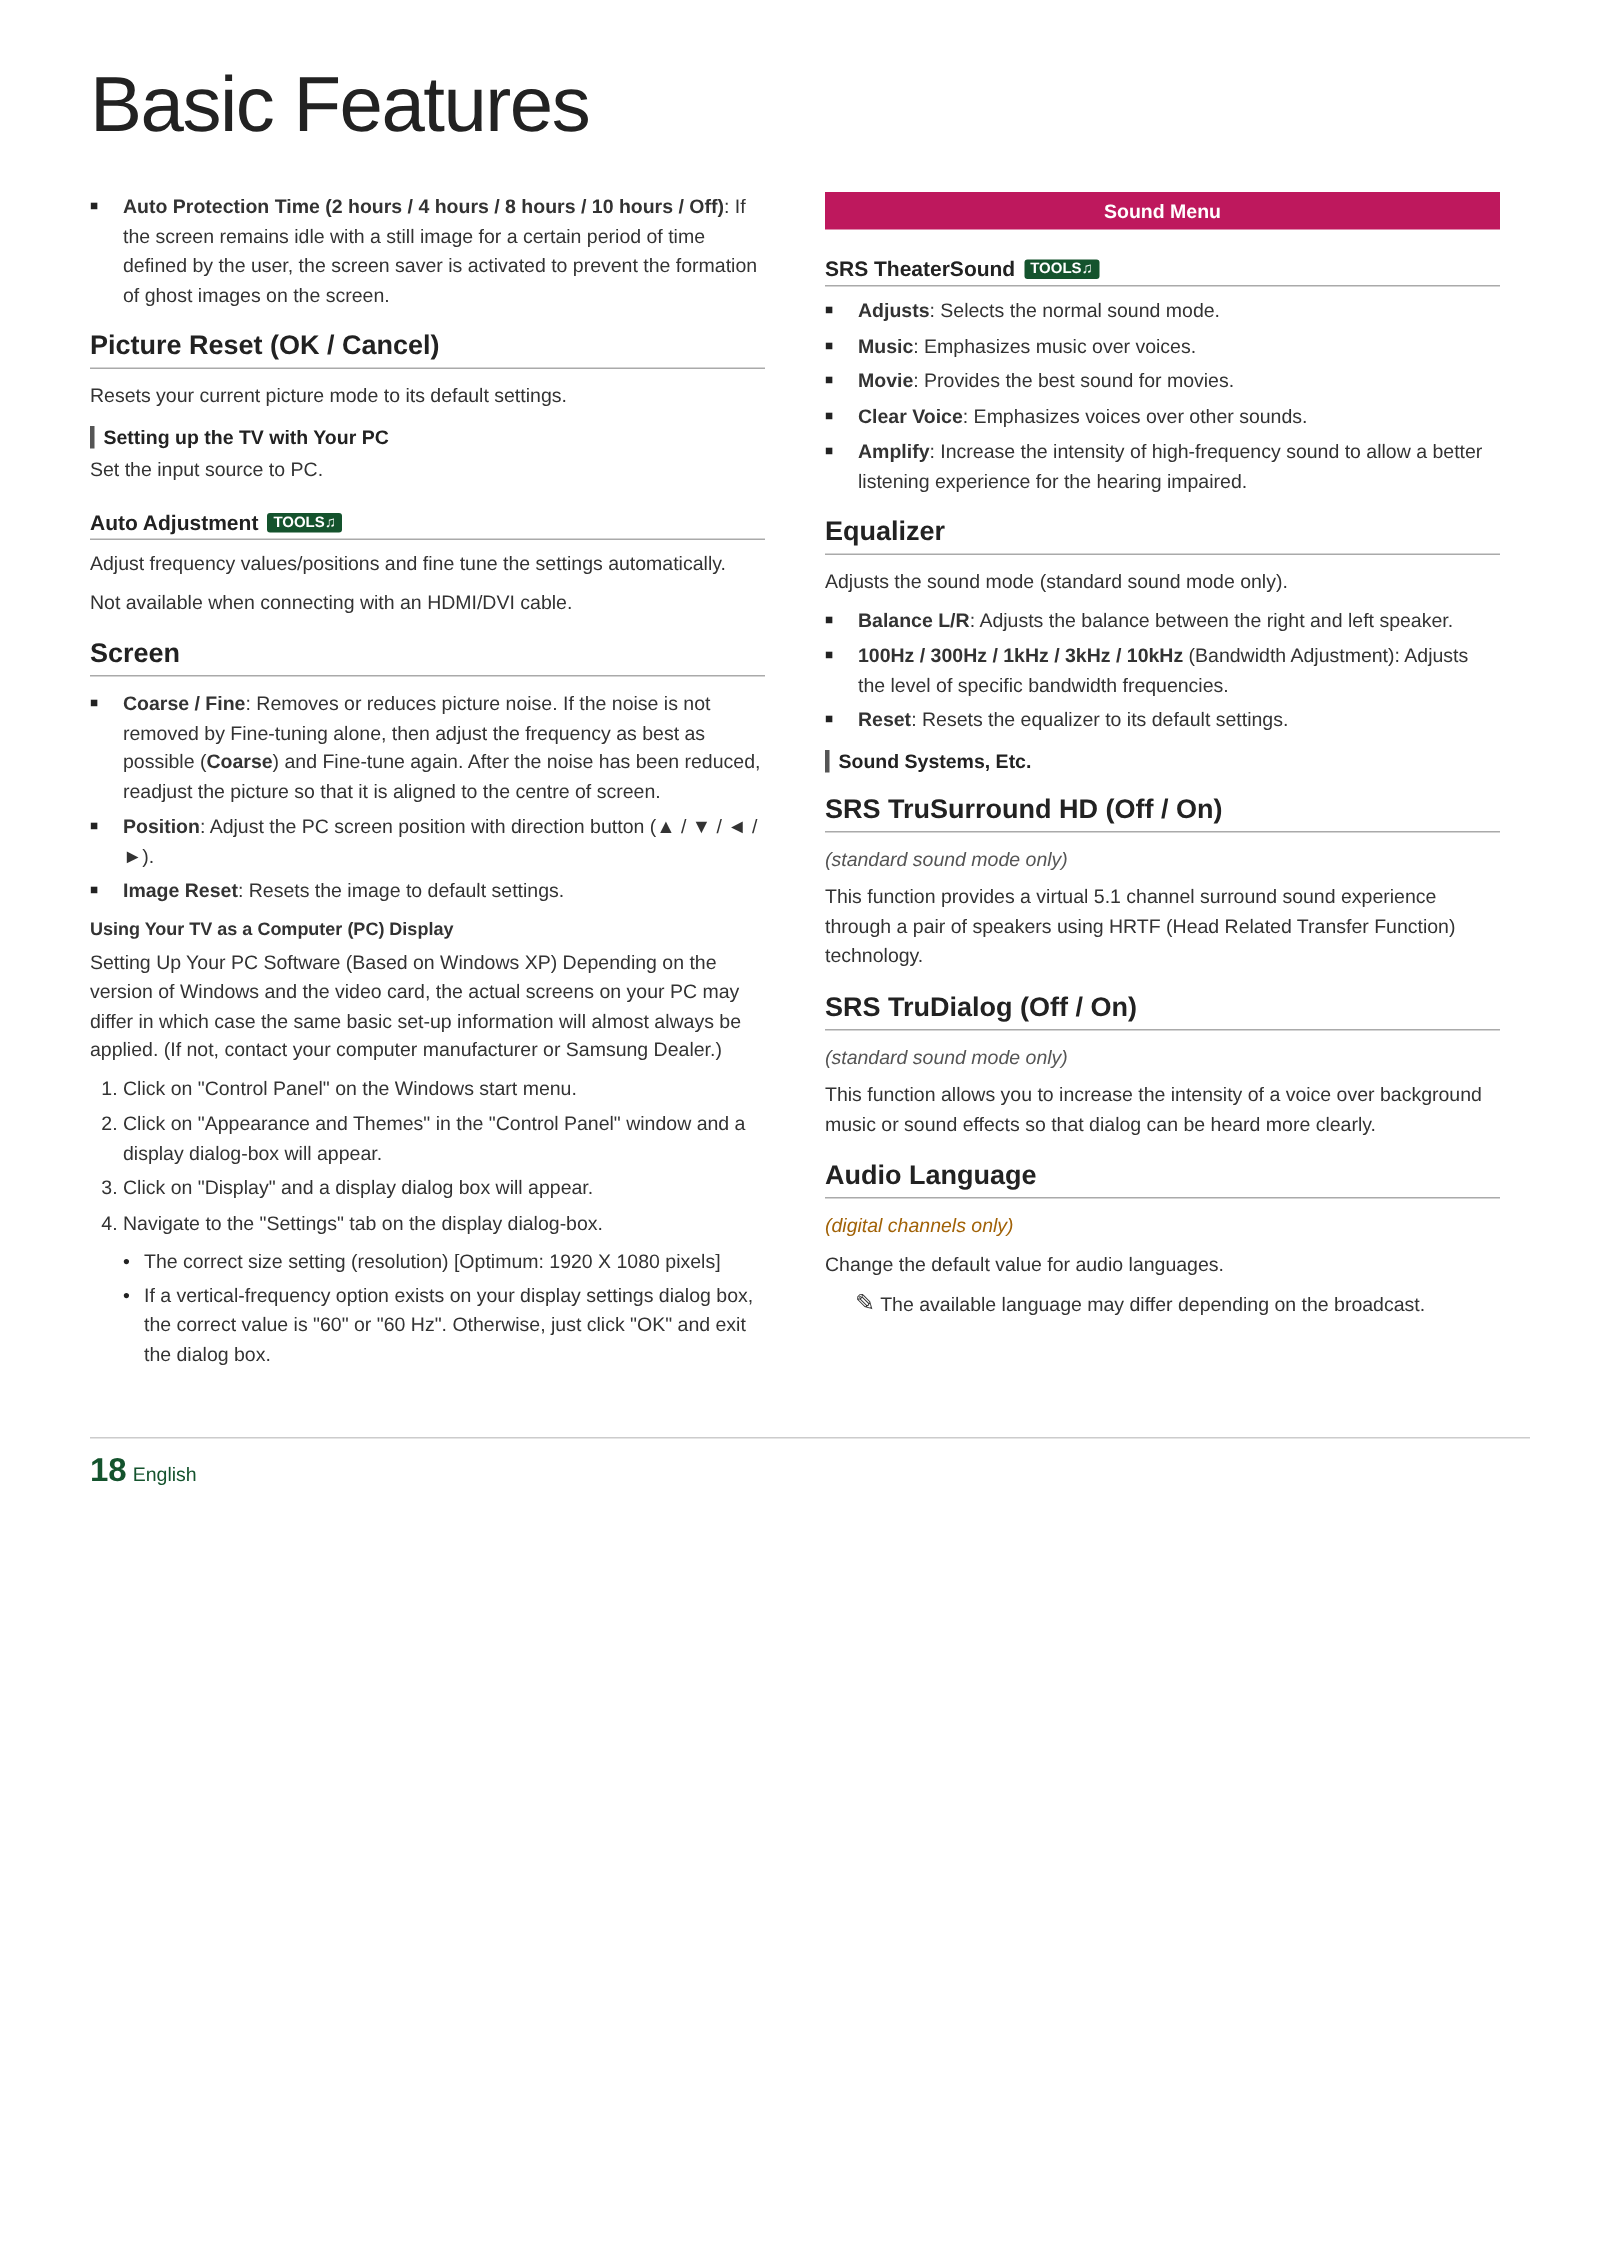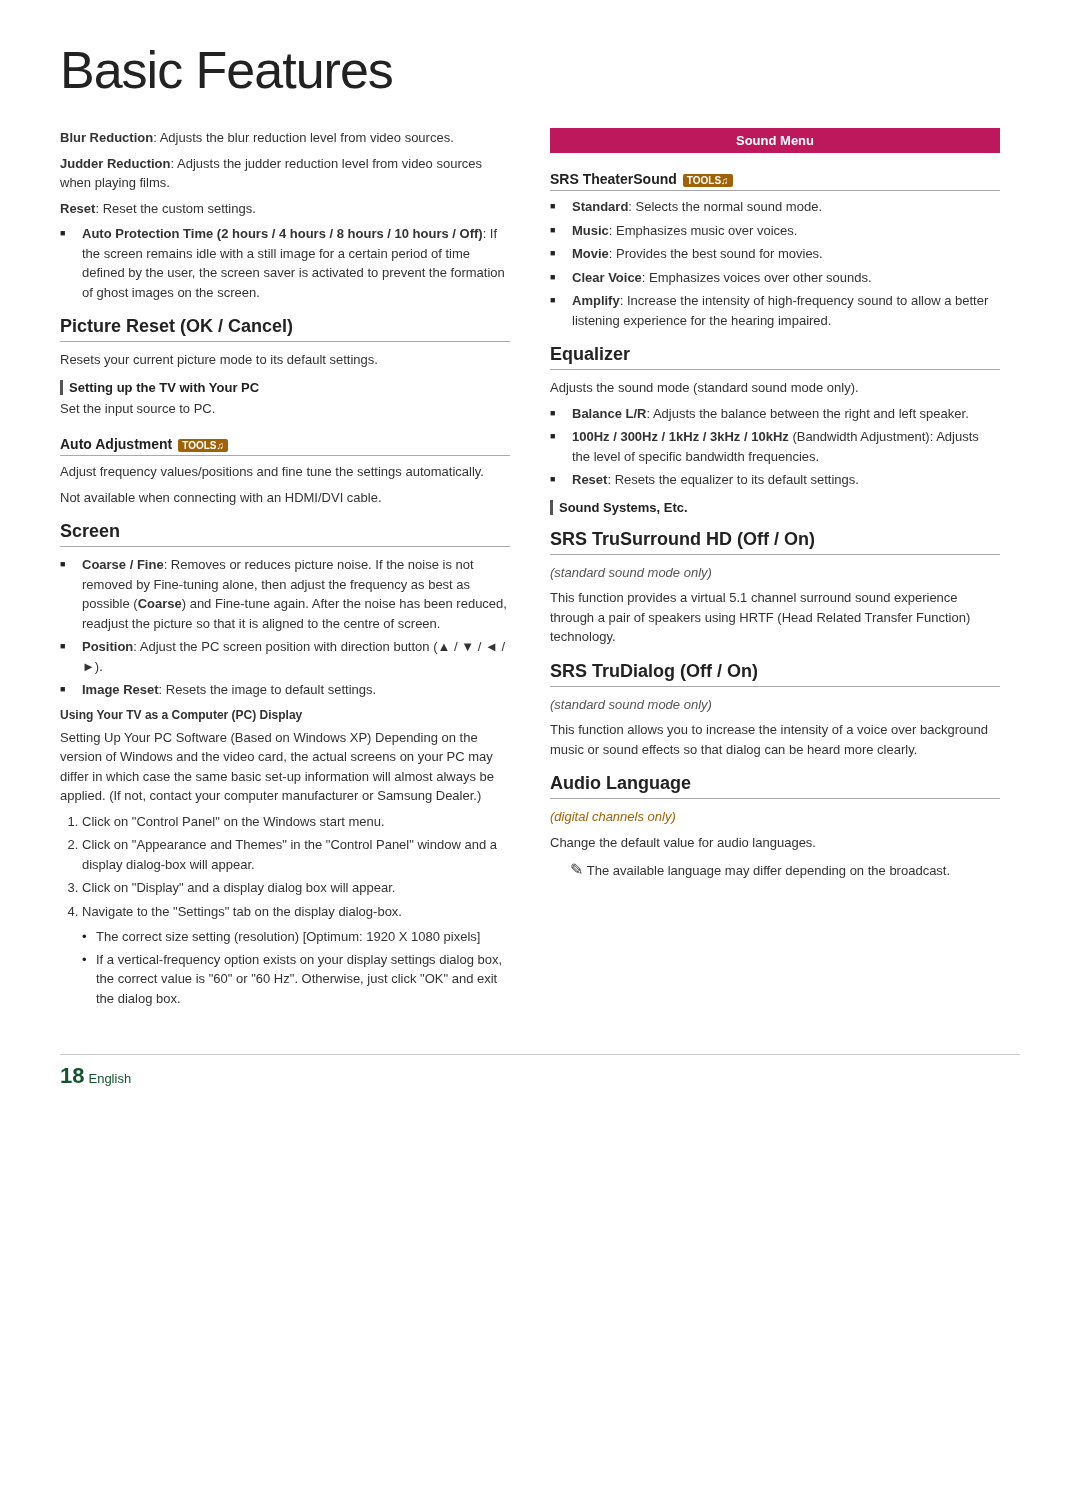--- a/index.html
+++ b/index.html
@@ -49,26 +49,26 @@
       margin-top: 14px;
     }
     .section-title-small {
       font-size: 14px;
       font-weight: bold;
       border-bottom: 1px solid #aaa;
       padding-bottom: 3px;
       margin-bottom: 6px;
       margin-top: 18px;
       display: flex;
-      align-items: flex-end;
+      align-items: center;
       gap: 6px;
     }
     .tools-badge {
       display: inline-block;
-      background: #a16207;
+      background: #14532d;
       color: #fff;
       font-size: 10px;
       padding: 1px 4px;
       font-weight: bold;
       border-radius: 2px;
     }
     .subsection-title-small {
       font-size: 13px;
       font-weight: bold;
       border-left: 3px solid #555;
@@ -117,25 +117,20 @@
   </style>
 </head>
 <body>
 
 <h1 class="page-title">Basic Features</h1>
 
 <div class="two-col">
 
   <div class="left-col">
 
-    <div>
-      <p><b>Blur Reduction</b>: Adjusts the blur reduction level from video sources.</p>
-      <p><b>Judder Reduction</b>: Adjusts the judder reduction level from video sources when playing films.</p>
-      <p><b>Reset</b>: Reset the custom settings.</p>
-    </div>
 
     <ul>
       <li><b>Auto Protection Time (2 hours / 4 hours / 8 hours / 10 hours / Off)</b>:  If the screen remains idle with a still image for a certain period of time defined by the user, the screen saver is activated to prevent the formation of ghost images on the screen.</li>
     </ul>
 
     <div class="section-title">Picture Reset (OK / Cancel)</div>
     <p>Resets your current picture mode to its default settings.</p>
 
     <div class="subsection-title-small">Setting up the TV with Your PC</div>
     <p>Set the input source to PC.</p>
@@ -174,21 +169,21 @@
   <div class="right-col">
 
     <div class="section-header-bar">Sound Menu</div>
 
 
     <div class="section-title-small">
       <span>SRS TheaterSound</span>
       <span class="tools-badge">TOOLS♫</span>
     </div>
     <ul>
-      <li><b>Standard</b>: Selects the normal sound mode.</li>
+      <li><b>Adjusts</b>: Selects the normal sound mode.</li>
       <li><b>Music</b>: Emphasizes music over voices.</li>
       <li><b>Movie</b>: Provides the best sound for movies.</li>
       <li><b>Clear Voice</b>: Emphasizes voices over other sounds.</li>
       <li><b>Amplify</b>: Increase the intensity of high-frequency sound to allow a better listening experience for the hearing impaired.</li>
     </ul>
 
 
     <div class="section-title">Equalizer</div>
     <p>Adjusts the sound mode (standard sound mode only).</p>
     <ul>

